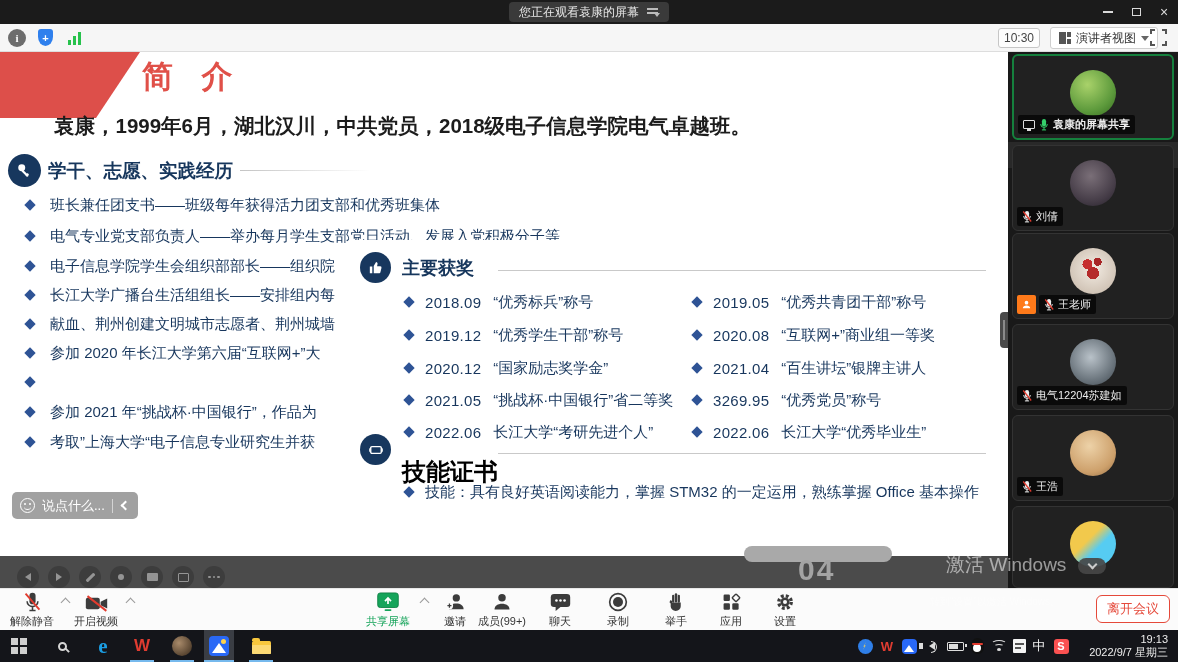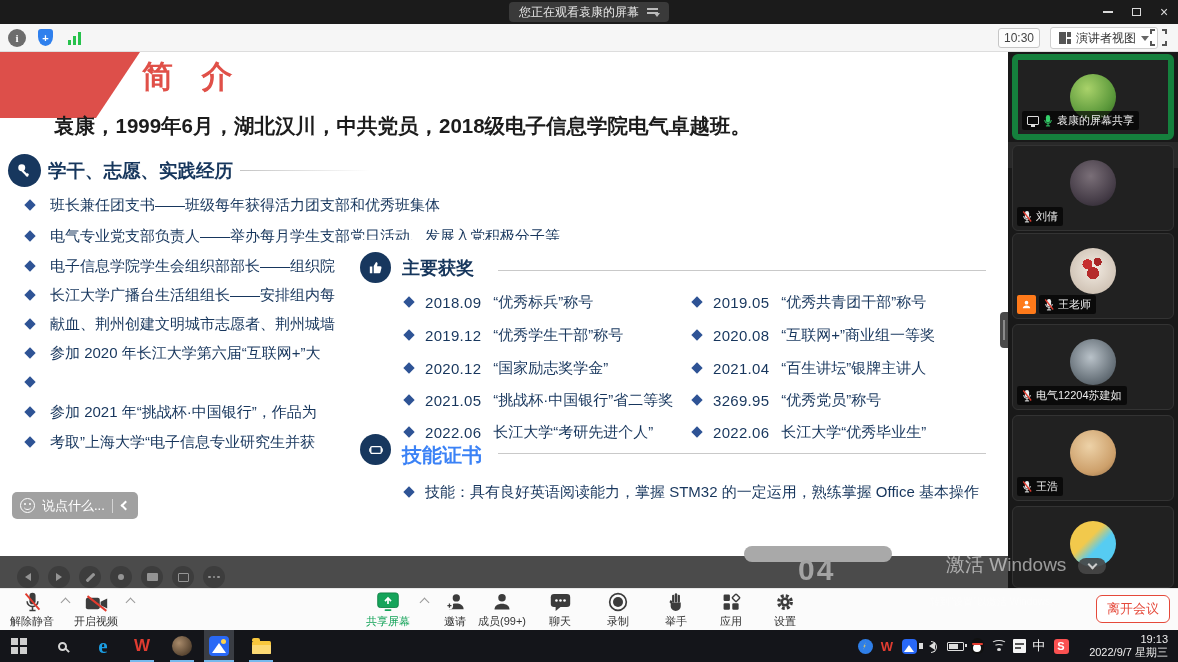--- a/index.html
+++ b/index.html
@@ -70,21 +70,21 @@
   .diamond { width:8px; height:8px; background:#2e5395; transform:rotate(45deg); flex:0 0 8px; }
 
   .panel { left:350px; top:188px; width:658px; height:316px; background:#fff; }
   .aw-icon { left:10px; top:12px; width:31px; height:31px; }
   .aw-head { left:52px; top:16px; font-size:18px; font-weight:bold; color:#16365c; }
   .aw-line { left:148px; top:30px; width:488px; height:1px; background:#c9c9c9; }
   .aw-row { position:absolute; display:flex; align-items:center; gap:12px; white-space:nowrap;
     font-size:15px; color:#17365d; height:20px; }
   .aw-date { letter-spacing:0.3px; }
   .sk-icon { left:10px; top:194px; width:31px; height:31px; }
-  .sk-head { left:52px; top:202px; font-size:20px; font-weight:bold; color:#3b82f6; }
+  .sk-head { left:52px; top:216px; font-size:24px; font-weight:bold; color:#000000; }
   .sk-line { left:148px; top:213px; width:488px; height:1px; background:#c9c9c9; }
 
   .band { left:0; top:504px; width:1008px; height:32px; background:#4b4b4b; }
   .band-rect { left:744px; top:494px; width:148px; height:16px; border-radius:8px; background:#a9a9a9; }
   .page-num { left:798px; top:501px; font-size:30px; font-weight:bold; color:#a3a3a3; letter-spacing:2px; }
 
   .pres-ctl { left:0; top:514px; height:22px; }
   .pc { position:absolute; top:0; width:22px; height:22px; border-radius:50%; background:#3d3d3d;
     display:flex; align-items:center; justify-content:center; }
   .tri-l { width:0;height:0;border-top:4px solid transparent;border-bottom:4px solid transparent;border-right:6px solid #949494; }
@@ -104,21 +104,21 @@
     border-bottom:1.5px solid #fff; border-radius:0 0 6px 6px; }
   .chat-ph { font-size:13px; white-space:nowrap; }
   .pill-div { width:1px; height:14px; background:rgba(255,255,255,.55); }
   .chev-l { width:7px; height:7px; border-left:2px solid #fff; border-bottom:2px solid #fff;
     transform:rotate(45deg); margin-left:2px; }
 
   
   .sidebar { left:1008px; top:52px; width:170px; height:536px; background:#191919; overflow:hidden; }
   .tile { position:absolute; left:4px; width:162px; height:86px; background:#212121;
     border:1px solid #333; border-radius:6px; }
-  .tile.active { border:6px solid #15803d; }
+  .tile.active { border:2px solid #15803d;font-weight:bold; }
   .avatar { position:absolute; left:50%; top:14px; transform:translateX(-50%);
     width:46px; height:46px; border-radius:50%; }
   .chip { position:absolute; left:4px; bottom:4px; background:rgba(0,0,0,.68); border-radius:2px;
     padding:2px 5px; display:flex; align-items:center; gap:4px; color:#eee; font-size:11px;
     max-width:150px; overflow:hidden; white-space:nowrap; }
   .host-badge { position:absolute; left:4px; bottom:4px; width:19px; height:19px; background:#ff7a1a;
     border-radius:2px; display:flex; align-items:center; justify-content:center; }
   .chip.shift { left:26px; }
   .mini-mon { width:12px; height:9px; border:1.5px solid #ddd; border-radius:1px; position:relative; flex:0 0 12px; }
   .mini-mon:after { content:""; position:absolute; left:3px; bottom:-3px; width:4px; height:2px; background:#ddd; }

